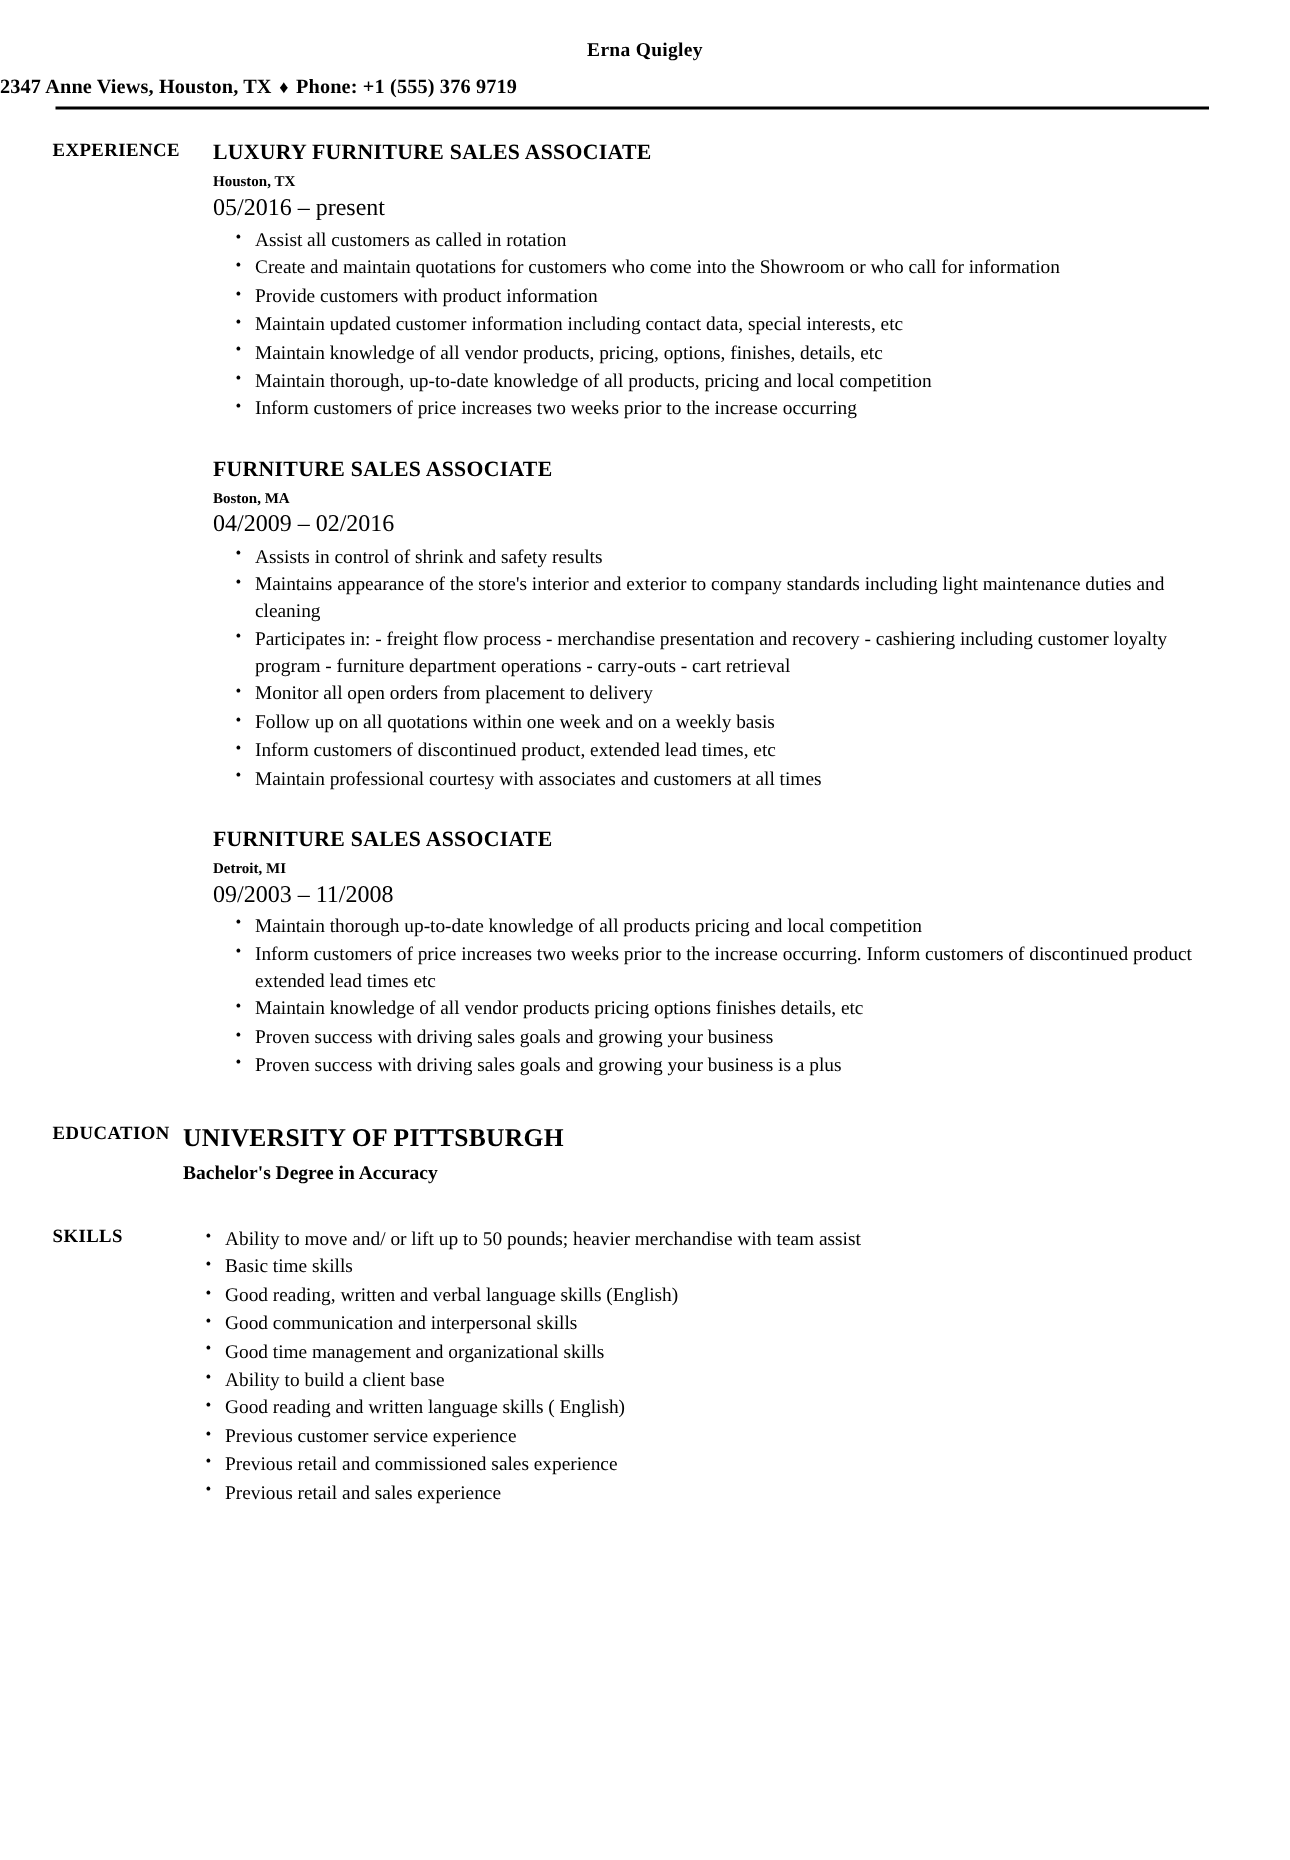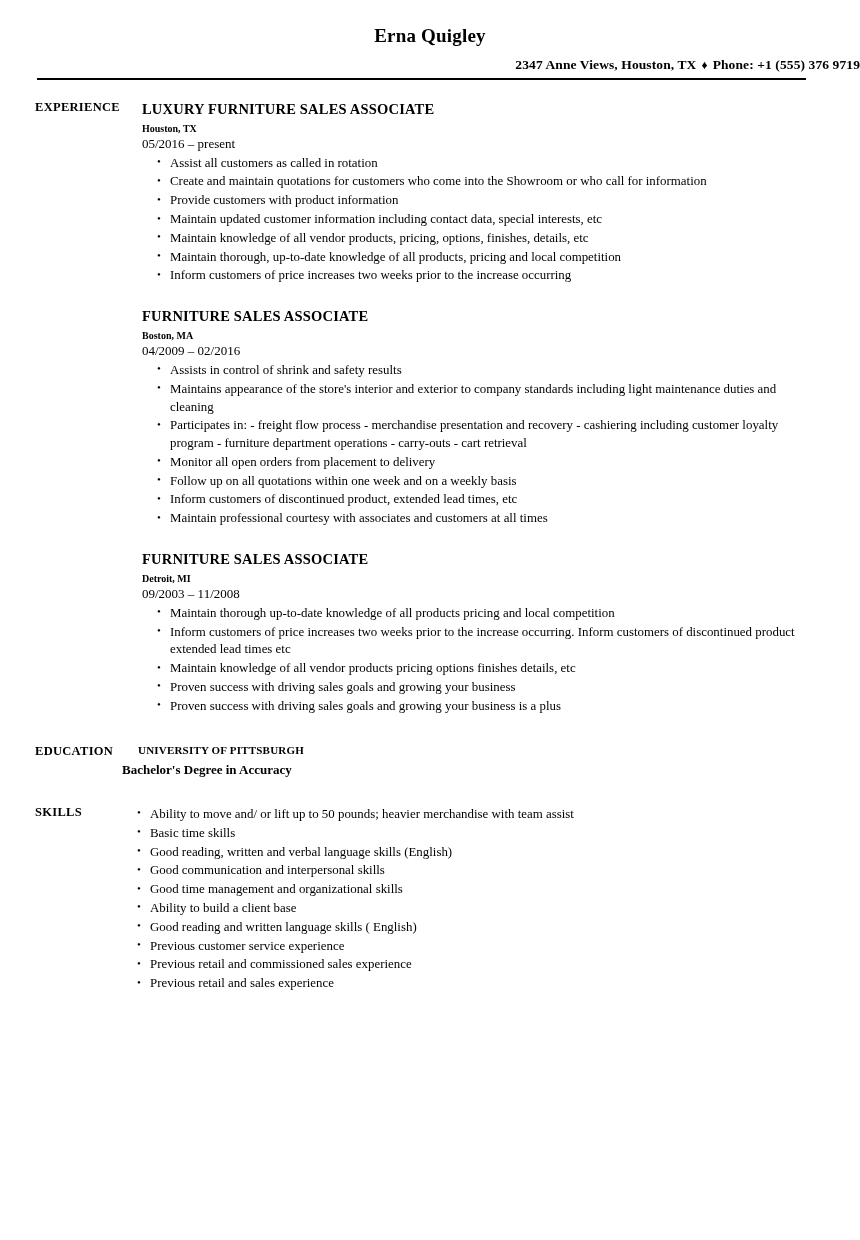--- a/index.html
+++ b/index.html
@@ -22,27 +22,27 @@
     box-sizing: border-box;
     overflow: hidden;
   }
 
   
   .header {
     padding-top: 26px;
   }
   .full-name {
     text-align: center;
-    font-size: 19px;
+    font-size: 13px;
     font-weight: bold;
     letter-spacing: 0.2px;
     line-height: 1.1;
   }
   .contact-line {
-    text-align: right;
+    text-align: left;
     font-size: 13.5px;
     font-weight: bold;
     margin-top: 10px;
     letter-spacing: 0.1px;
   }
   .contact-sep {
     padding: 0 5px;
     font-size: 12px;
   }
   .header-rule {
@@ -85,21 +85,21 @@
     letter-spacing: 0.2px;
     line-height: 1.25;
   }
   .job-location {
     font-size: 10px;
     font-weight: bold;
     margin-top: 5px;
     line-height: 1.2;
   }
   .job-dates {
-    font-size: 13px;
+    font-size: 16px;
     font-weight: normal;
     margin-top: 1px;
     line-height: 1.2;
   }
 
   
   ul.bullets {
     list-style: none;
     margin: 3px 0 0 0;
     padding: 0;
@@ -114,25 +114,24 @@
   ul.bullets li::before {
     content: "\2022";
     position: absolute;
     left: 15px;
     top: -0.5px;
     font-size: 11px;
   }
 
   
   .school-name {
-    font-size: 11px;
+    font-size: 17px;
     font-weight: bold;
     letter-spacing: 0.2px;
     line-height: 1.25;
-    margin-left: 16px;
   }
   .degree {
     font-size: 13px;
     font-weight: bold;
     margin-top: 5px;
     line-height: 1.2;
   }
 
   
   #skills-list { margin-top: 0; }

